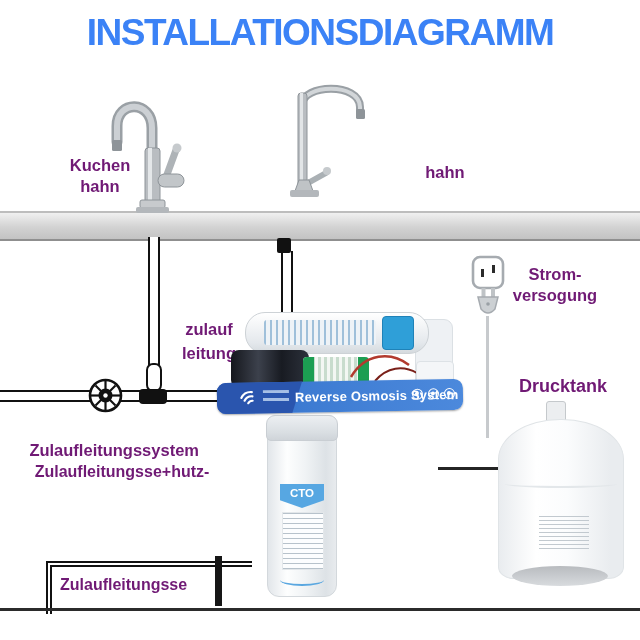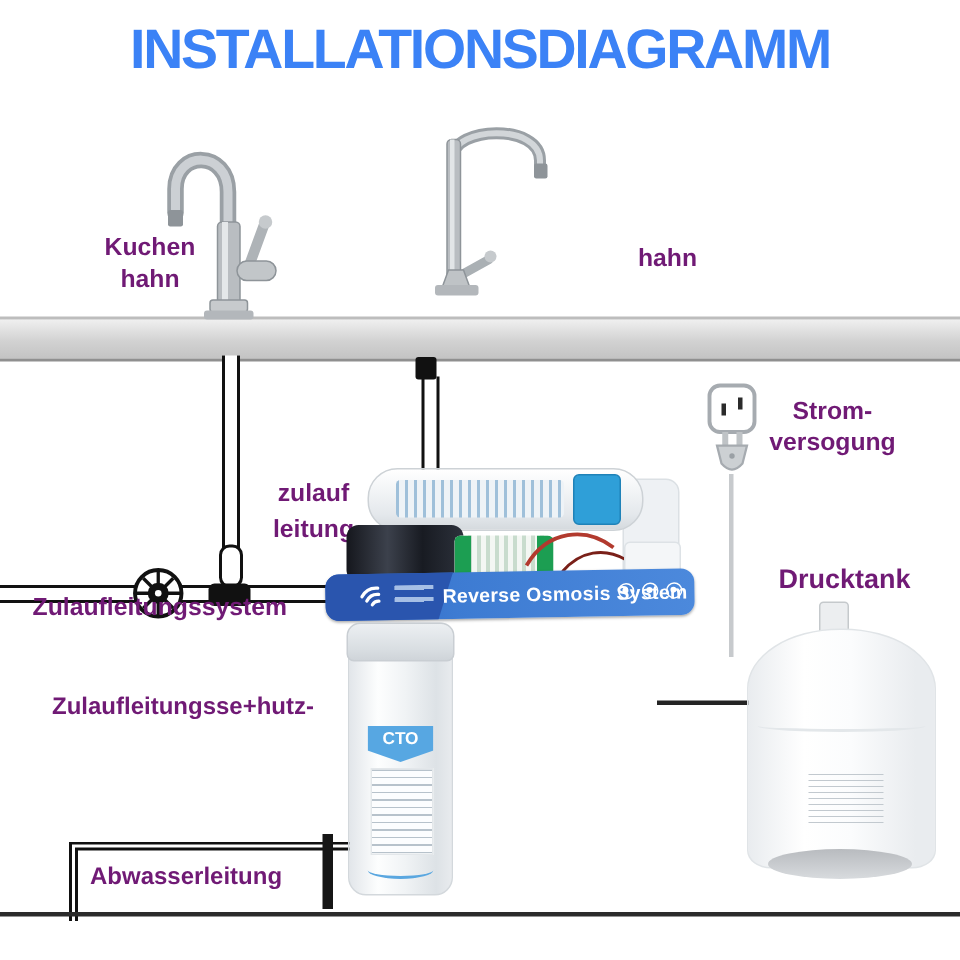--- a/index.html
+++ b/index.html
@@ -49,21 +49,21 @@
       transform:skewX(-18deg);}
   #brand-bars{position:absolute;left:46px;top:8px;width:26px;height:14px;
       background:repeating-linear-gradient(180deg,#bcd2ef 0 3px,transparent 3px 8px);opacity:.85;}
   #banner-title{position:absolute;left:78px;top:0;width:128px;height:31px;line-height:31px;
       color:#fff;font-weight:bold;font-size:13px;text-align:center;letter-spacing:.2px;white-space:nowrap;}
   .badge{position:absolute;top:9px;width:9px;height:9px;border:1.6px solid #fff;border-radius:50%;}
   .badge::after{content:"";position:absolute;left:2.4px;top:2.4px;width:4px;height:4px;background:#fff;border-radius:50%;}
   
   .housing{position:absolute;top:112px;width:68px;height:180px;border:1px solid #d3d8dc;
       border-radius:9px 9px 12px 12px;
-      background:linear-gradient(90deg,#e2e6ea,#fdfefe 28%,#f0f3f5 55%,#dde2e6 85%,#e8ebee);}
+      background:linear-gradient(90deg,#e2e6ea,#fdfefe 28%,#f0f3f5 55%,#dde2e6 85%,#e8ebee);margin-left:35px;}
   .housing-cap{position:absolute;left:-2px;top:-1px;width:70px;height:24px;border-radius:9px 9px 5px 5px;
       background:linear-gradient(180deg,#eceff2,#d9dee2 70%,#cfd4d9);border:1px solid #c9ced3;}
   .ribbon{position:absolute;left:12px;top:68px;width:44px;height:24px;background:#57a7e2;
       clip-path:polygon(0 0,100% 0,100% 68%,50% 100%,0 68%);
       color:#fff;font-weight:bold;font-size:11.5px;text-align:center;line-height:19px;}
   .fineprint{position:absolute;left:14px;top:96px;width:40px;height:56px;background:#fcfdfe;
       border:1px solid #e3e7ea;
       background-image:repeating-linear-gradient(180deg,#b7c2cb 0 1px,transparent 1px 5px);}
   .smile{position:absolute;left:12px;top:158px;width:44px;height:10px;border-bottom:2.5px solid #5aa7e0;border-radius:50%;}
   #red-button{position:absolute;left:42px;top:-10px;width:8px;height:8px;background:#c22a2a;
@@ -156,26 +156,26 @@
     <div>hahn</div>
   </div>
   <div class="lbl" style="left:497px;top:264px;width:116px">
     <div>Strom-</div>
     <div>versogung</div>
   </div>
   <div class="lbl" style="left:164px;top:317px;width:90px;line-height:24px;z-index:2">
     <div>zulauf</div>
     <div>leitung</div>
   </div>
-  <div class="lbl" style="left:14px;top:395px;width:185px;text-align:center">Zulaufleitungssystem</div>
+  <div class="lbl" style="left:14px;top:440px;width:185px;text-align:right">Zulaufleitungssystem</div>
   <div class="lbl" style="left:22px;top:461px;width:200px;font-size:16px">
     <div>Zulaufleitungsse+hutz-</div>
   </div>
   <div class="lbl" style="left:500px;top:376px;width:126px;font-size:18px">Drucktank</div>
-  <div class="lbl" style="left:60px;top:574px;width:190px;font-size:16px;text-align:left">Abwasserleitung</div>
+  <div class="lbl" style="left:60px;top:574px;width:190px;font-size:16px;text-align:left">Zulaufleitungsse</div>
 
   <div class="abs" id="ro-unit">
     <div class="abs" id="bracket"></div>
     <div class="abs" id="membrane">
       <div class="abs" id="membrane-stripes"></div>
       <div class="abs" id="membrane-tag"></div>
     </div>
     <div class="abs" id="pump"></div>
     <div class="abs" id="inline-filter">
       <div class="green-cap" style="left:0"></div>

